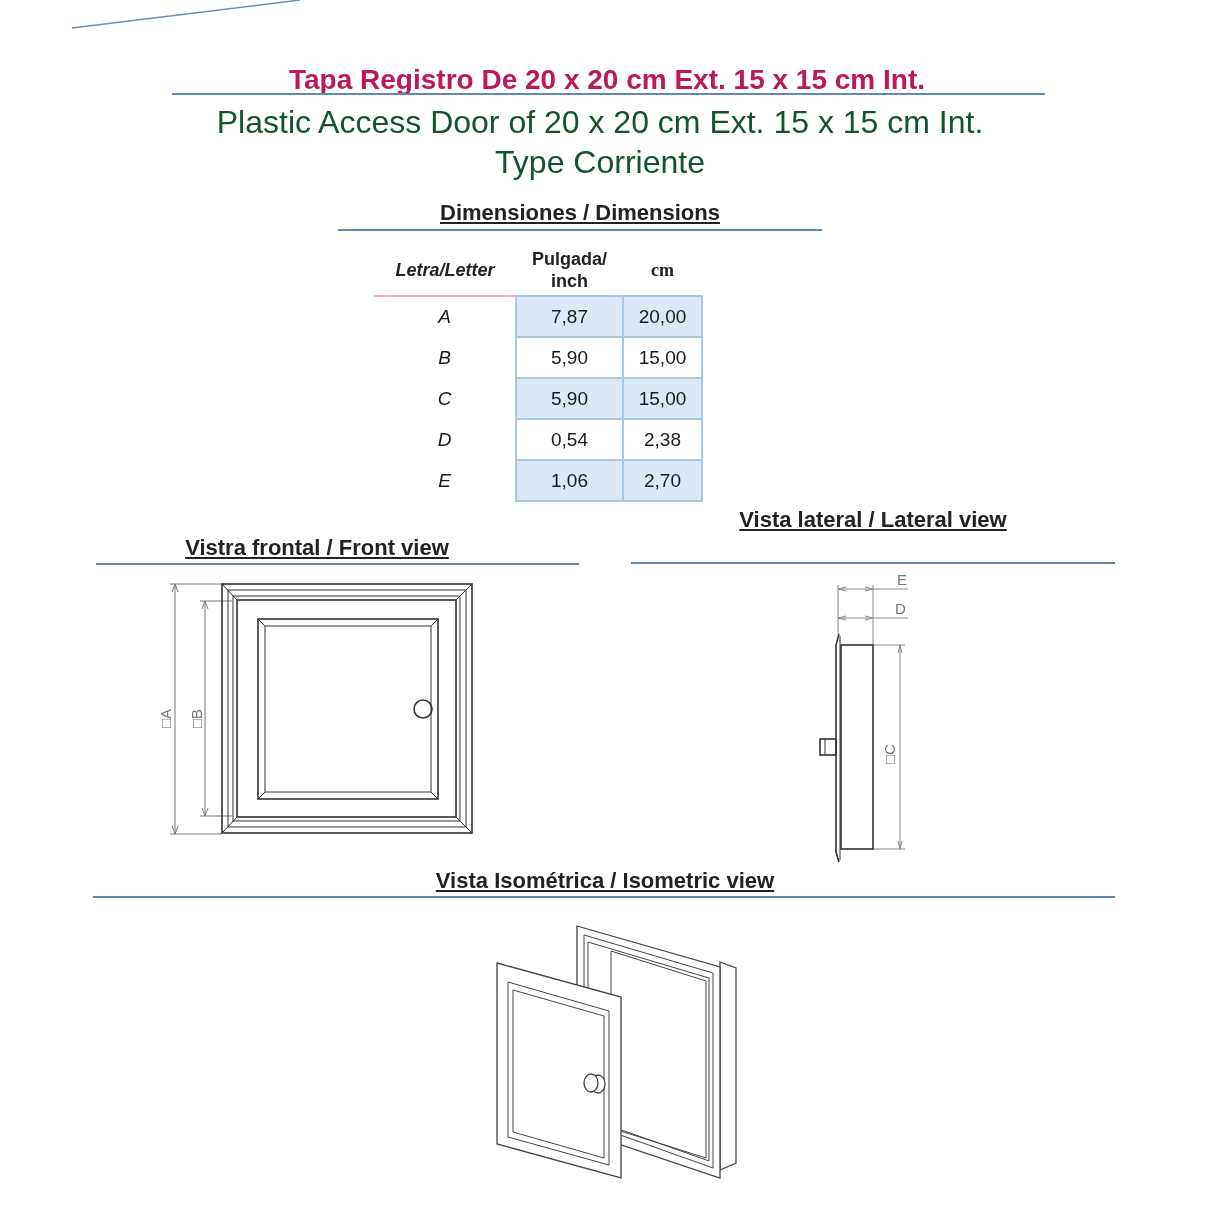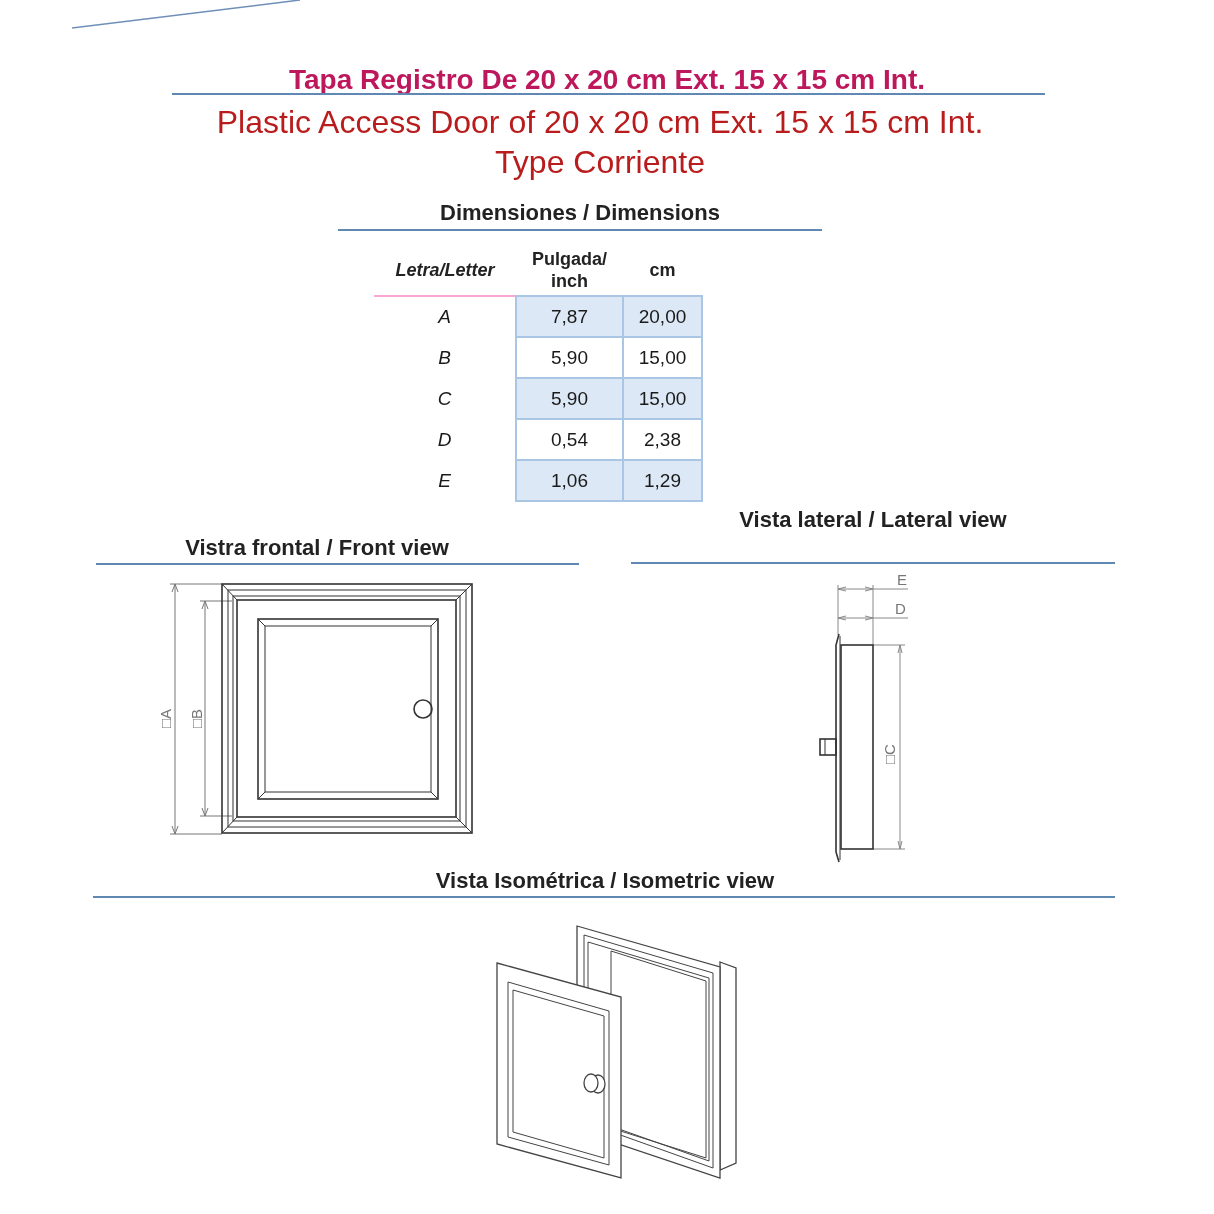--- a/index.html
+++ b/index.html
@@ -1,26 +1,26 @@
 <!DOCTYPE html>
 <html><head>
 <meta charset="utf-8">
 <style>
   html,body{margin:0;padding:0;background:#ffffff;}
   body{width:1214px;height:1214px;position:relative;overflow:hidden;font-family:"Liberation Sans",sans-serif;color:#1a1a1a;}
   .abs{position:absolute;}
   .title-es{left:0;width:1214px;top:14px;text-align:center;font-weight:bold;font-size:28px;line-height:39px;color:#be185d;margin-top:46px;}
   .rule{position:absolute;height:2px;background:#5f88b3;}
-  .title-en{left:0;width:1200px;top:102px;text-align:center;font-size:32px;line-height:40px;color:#b91c1c;}
-  .sec-title{font-weight:bold;font-size:22px;color:#222;text-align:center;}
+  .title-en{left:0;width:1200px;top:102px;text-align:center;font-size:32px;line-height:40px;color:#14532d;}
+  .sec-title{font-weight:bold;font-size:22px;color:#222;text-align:center;text-decoration:underline;}
   table.dims{position:absolute;left:374px;top:245px;border-collapse:collapse;font-size:19px;}
   table.dims th{font-weight:bold;font-size:18px;color:#222;padding:0;height:50px;vertical-align:middle;text-align:center;line-height:22px;}
   table.dims th.letter{font-style:italic;width:142px;}
   table.dims th.inch{width:107px;}
-  table.dims th.cm{width:79px;}
+  table.dims th.cm{width:79px;font-family:Liberation Serif, serif;}
   table.dims td{height:39px;text-align:center;padding:0;}
   table.dims td.l{font-style:italic;}
   table.dims td.v{border:2px solid #a9c6e4;}
   table.dims tr.shade td.v{background:#dce8f5;margin-top:36px;}
   table.dims tr.hdr{border-bottom:2px solid #f9a8d4;}
   svg text{font-family:"Liberation Sans",sans-serif;}
 </style>
 </head>
 <body>
 
@@ -67,21 +67,21 @@
     <td class="v">15,00</td>
   </tr>
   <tr>
     <td class="l">D</td>
     <td class="v">0,54</td>
     <td class="v">2,38</td>
   </tr>
   <tr class="shade">
     <td class="l">E</td>
     <td class="v">1,06</td>
-    <td class="v">1,29</td>
+    <td class="v">2,70</td>
   </tr>
 </tbody>
   </table>
 
 <div class="abs sec-title" style="left:84px;width:466px;top:535px;">Vistra frontal / Front view</div>
 <div class="rule" style="left:96px;top:563px;width:483px;"></div>
 
 <svg class="abs" style="left:140px;top:575px" width="350" height="270" viewBox="140 575 350 270">
   <g stroke="#777" stroke-width="1" fill="none">
 

